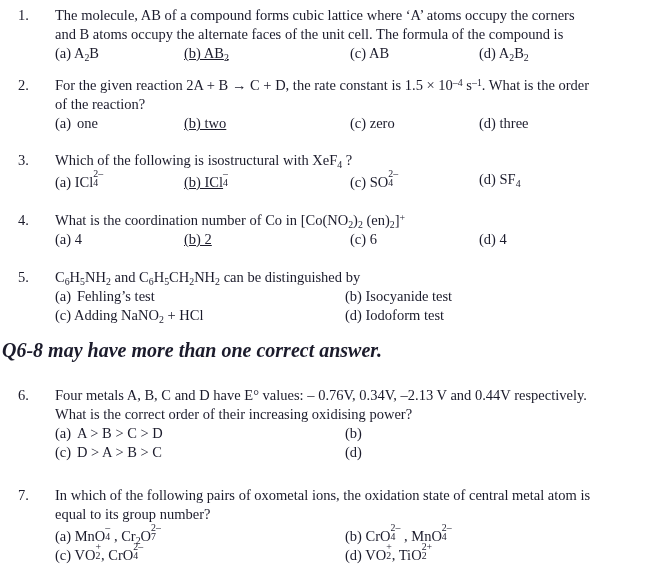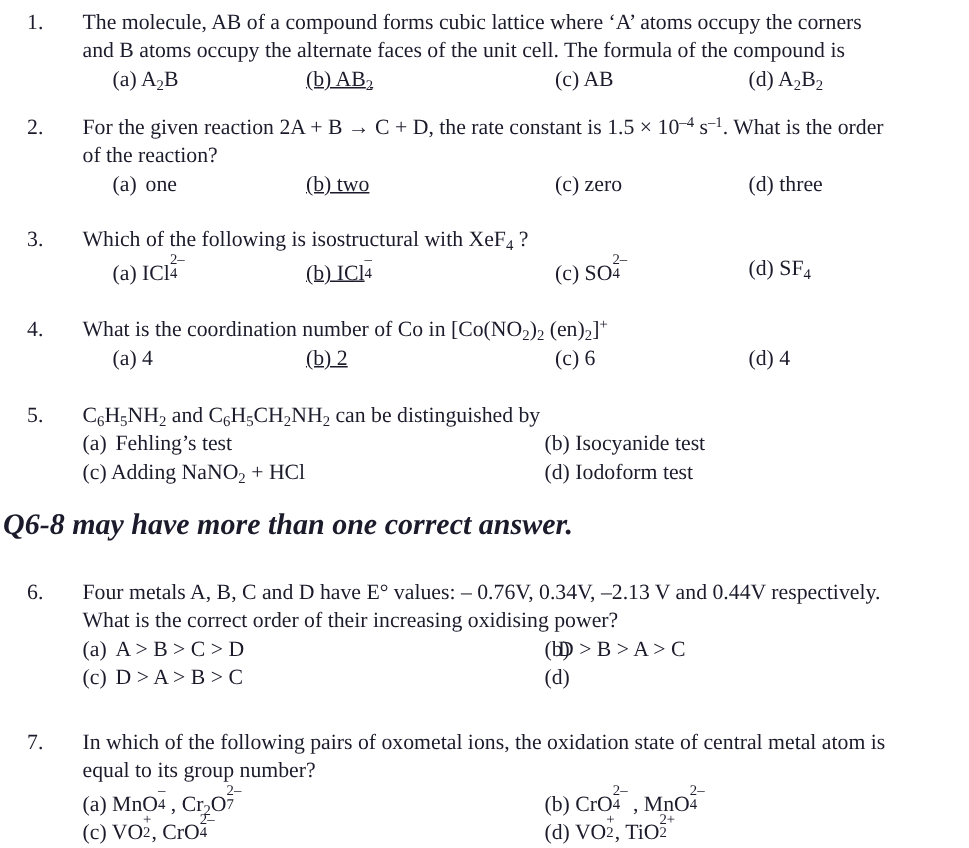--- a/index.html
+++ b/index.html
@@ -51,41 +51,40 @@
     display: block;
     position: relative;
     height: 19px;
     font-size: 14.5px;
     line-height: 19px;
   }
   .opts-4 .opt {
     position: absolute;
     top: 0;
     white-space: nowrap;
-    margin-left: 20px;
   }
   .opts-4 .opt.c0 { left: 0px; }
   .opts-4 .opt.c1 { left: 129px; text-decoration: underline; }
   .opts-4 .opt.c2 { left: 295px; }
   .opts-4 .opt.c3 { left: 424px; }
 
   .opts-2 {
     display: block;
     position: relative;
     height: 19px;
     font-size: 14.5px;
     line-height: 19px;
   }
   .opts-2 .opt {
     position: absolute;
     top: 0;
     white-space: nowrap;
   }
   .opts-2 .opt.c0 { left: 0px; }
-  .opts-2 .opt.c1 { left: 308px; }
+  .opts-2 .opt.c1 { left: 290px; }
 
   .note {
     position: absolute;
     left: 2px;
     font-style: italic;
     font-weight: bold;
     font-size: 20px;
     line-height: 19px;
   }
 
@@ -208,21 +207,20 @@
     <span class="q-num">6.</span>
     <div class="q-body">
       <span class="stem">
         <span class="stem-line">Four metals A, B, C and D have E° values: – 0.76V, 0.34V, –2.13 V and 0.44V respectively.</span>
         <span class="stem-line">What is the correct order of their increasing oxidising power?</span>
       </span>
       <div class="opts-2">
         <span class="opt c0">(a)</span>
         <span class="opt c0" style="left:22px;">A &gt; B &gt; C &gt; D</span>
         <span class="opt c1">(b)</span>
-        <span class="opt c1" style="left:317px;">D &gt; B &gt; A &gt; C</span>
       </div>
       <div class="opts-2">
         <span class="opt c0">(c)</span>
         <span class="opt c0" style="left:22px;">D &gt; A &gt; B &gt; C</span>
         <span class="opt c1">(d)</span>
       </div>
     </div>
 
   </div>
 

